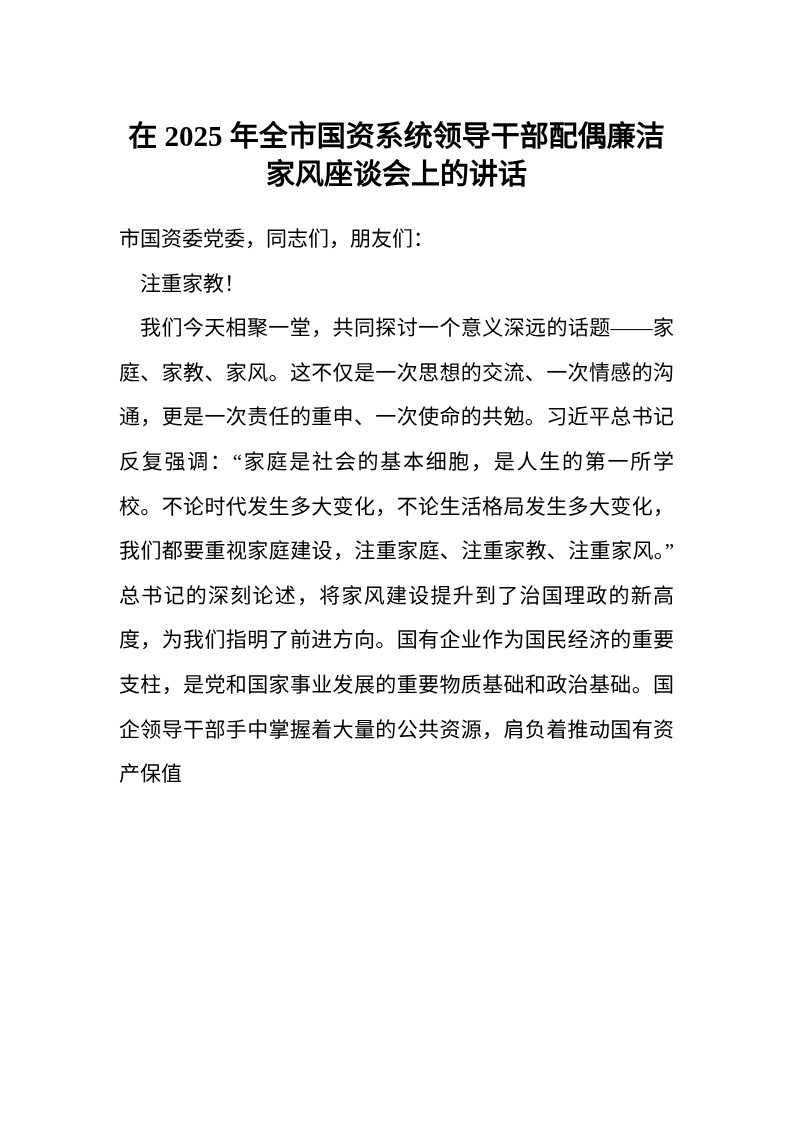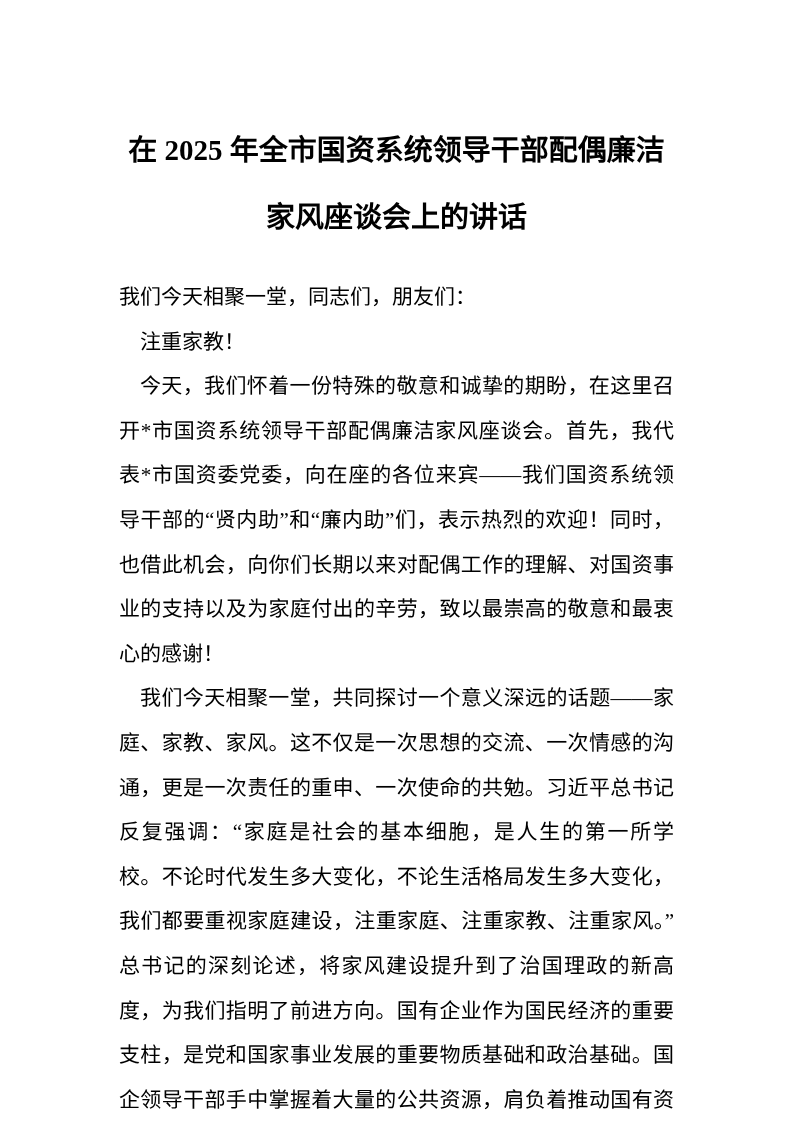--- a/index.html
+++ b/index.html
@@ -17,21 +17,21 @@
     overflow: hidden;
     font-family: "Liberation Serif", "DejaVu Serif", serif;
   }
   .content {
     padding: 117px 119px 0 119px; 
   }
   .doc-title {
     margin: 0;
     font-size: 29px;
     font-weight: bold;
-    line-height: 67px;
+    line-height: 38px;
     text-align: center;
     color: #000000;
   }
   .doc-body {
     margin-top: 24px;
     font-size: 21px;
     line-height: 44.6px;
     text-align: justify;
     text-justify: inter-character;
     color: #000000;
@@ -46,20 +46,19 @@
 </style>
 </head>
 <body>
 
 <div class="page">
   <div class="content">
 
     <h1 class="doc-title">在 2025 年全市国资系统领导干部配偶廉洁家风座谈会上的讲话</h1>
 
     <div class="doc-body">
-      <p>我们今天相聚一堂，同志们，朋友们：</p>
+      <p>市国资委党委，同志们，朋友们：</p>
       <p class="indent">注重家教！</p>
-      <p class="indent">今天，我们怀着一份特殊的敬意和诚挚的期盼，在这里召开*市国资系统领导干部配偶廉洁家风座谈会。首先，我代表*市国资委党委，向在座的各位来宾——我们国资系统领导干部的“贤内助”和“廉内助”们，表示热烈的欢迎！同时，也借此机会，向你们长期以来对配偶工作的理解、对国资事业的支持以及为家庭付出的辛劳，致以最崇高的敬意和最衷心的感谢！</p>
       <p class="indent">我们今天相聚一堂，共同探讨一个意义深远的话题——家庭、家教、家风。这不仅是一次思想的交流、一次情感的沟通，更是一次责任的重申、一次使命的共勉。习近平总书记反复强调：“家庭是社会的基本细胞，是人生的第一所学校。不论时代发生多大变化，不论生活格局发生多大变化，我们都要重视家庭建设，注重家庭、注重家教、注重家风。”总书记的深刻论述，将家风建设提升到了治国理政的新高度，为我们指明了前进方向。国有企业作为国民经济的重要支柱，是党和国家事业发展的重要物质基础和政治基础。国企领导干部手中掌握着大量的公共资源，肩负着推动国有资产保值</p>
     </div>
 
   </div>
 </div>
 
 </body></html>

